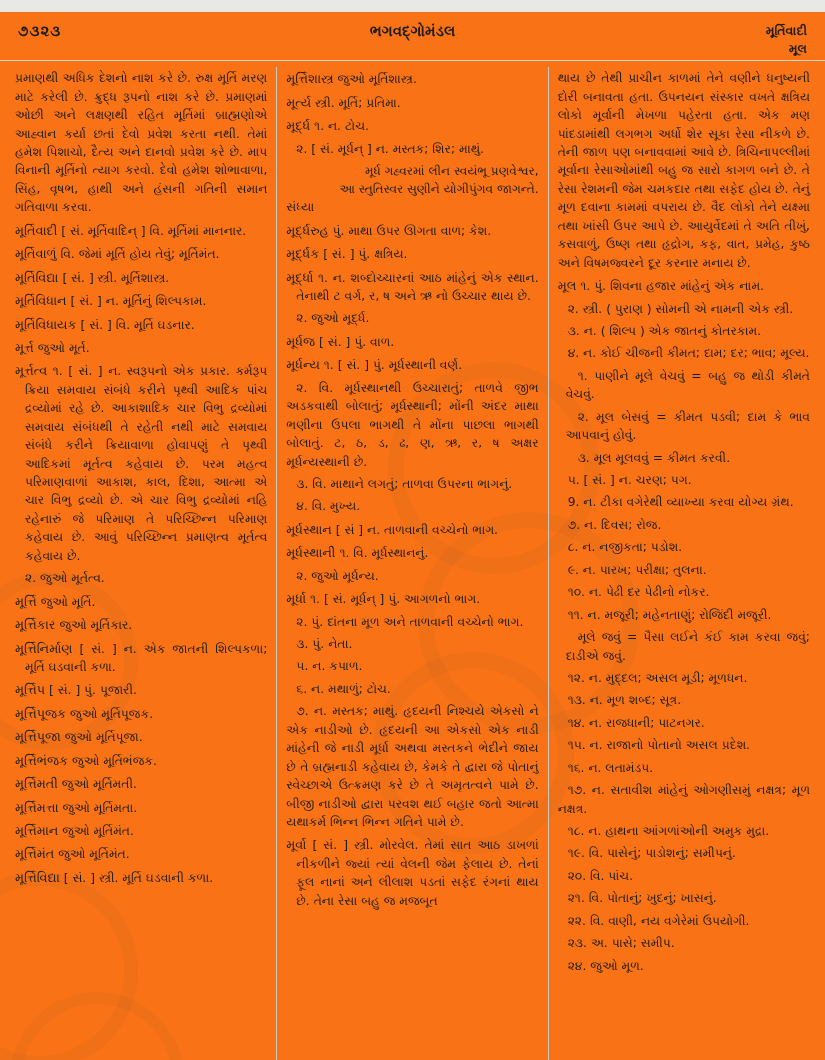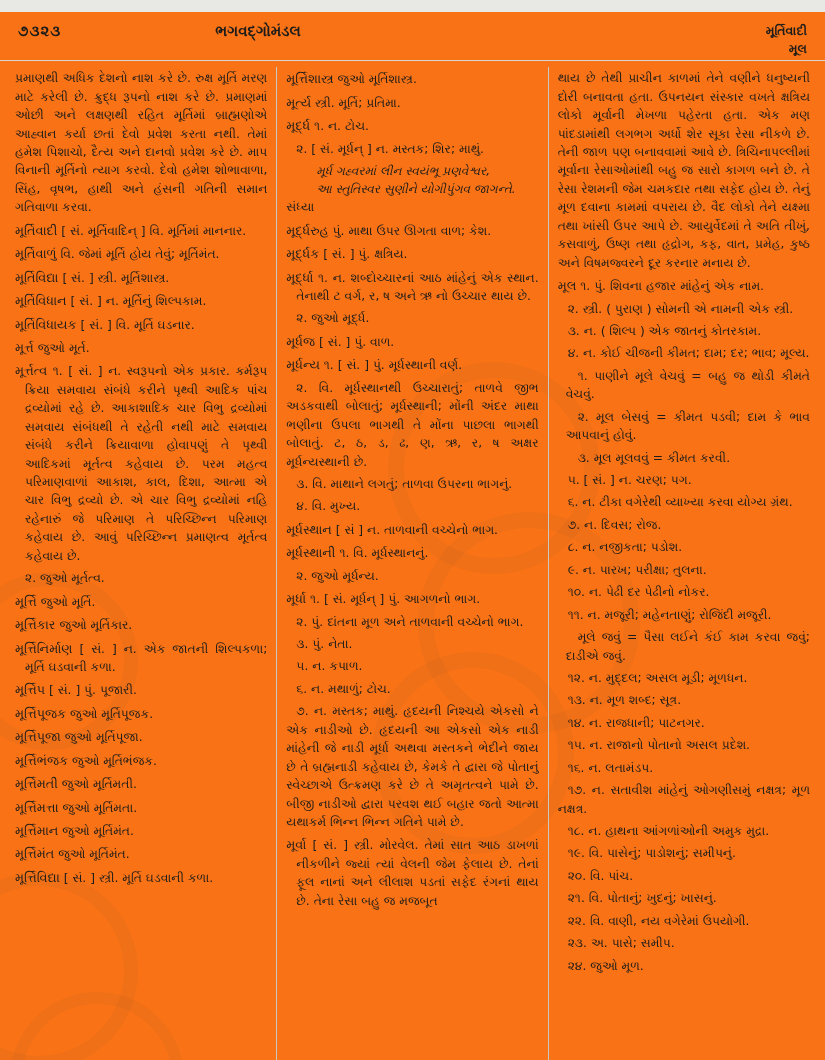--- a/index.html
+++ b/index.html
@@ -24,21 +24,21 @@
   .wm.w5{width:170px;height:170px;left:-60px;top:860px;border-width:14px;}
   .wm.w6{width:150px;height:150px;left:10px;top:980px;border-width:12px;}
 
   #header{
     position:relative;z-index:2;
     display:flex;align-items:flex-start;
     padding:10px 18px 2px 18px;
     border-bottom:1px solid #d6d5cf;
   }
   .h-left{flex:1;font-weight:bold;font-size:15px;letter-spacing:1px;}
-  .h-center{flex:2;font-weight:bold;font-size:15px;}
+  .h-center{flex:2;text-align:center;font-weight:bold;font-size:15px;}
   .h-right{flex:1;text-align:right;font-weight:bold;font-size:12.5px;line-height:1.45;}
 
   #columns{
     position:relative;z-index:1;
     display:flex;
     padding:6px 6px 0 6px;
     height:998px;
   }
   .col{
     width:33.333%;
@@ -47,21 +47,21 @@
     line-height:1.5;
   }
   .col:not(:last-child){border-right:1px solid #c9c8c1;}
 
   .col p{margin:0 0 4px 0;text-align:justify;}
   p.para{text-indent:0;}
   p.entry{padding-left:10px;text-indent:-10px;}
   .hw{font-weight:normal;font-size:12.8px;}
   p.sense{text-indent:10px;}
   p.idiom{padding-left:8px;text-indent:12px;}
-  .verse{margin:2px 0 2px 30px;text-align:left;font-size:12.1px;font-style:italic;}
+  .verse{margin:2px 0 2px 30px;text-align:right;font-size:12.1px;}
   p.signature{padding-right:4px;margin-top:-2px;}
 </style>
 </head>
 <body>
 
 <div id="page">
   <div class="wm w1"></div>
   <div class="wm w2"></div>
   <div class="wm w3"></div>
   <div class="wm w4"></div>
@@ -134,21 +134,21 @@
       <div class="col">
         <p class="para">થાય છે તેથી પ્રાચીન કાળમાં તેને વણીને ધનુષ્યની દોરી બનાવતા હતા. ઉપનયન સંસ્કાર વખતે ક્ષત્રિય લોકો મૂર્વાની મેખળા પહેરતા હતા. એક મણ પાંદડામાંથી લગભગ અર્ધો શેર સૂકા રેસા નીકળે છે. તેની જાળ પણ બનાવવામાં આવે છે. ત્રિચિનાપલ્લીમાં મૂર્વાના રેસાઓમાંથી બહુ જ સારો કાગળ બને છે. તે રેસા રેશમની જેમ ચમકદાર તથા સફેદ હોય છે. તેનું મૂળ દવાના કામમાં વપરાય છે. વૈદ લોકો તેને યક્ષ્મા તથા ખાંસી ઉપર આપે છે. આયુર્વેદમાં તે અતિ તીખું, કસવાળું, ઉષ્ણ તથા હૃદ્રોગ, કફ, વાત, પ્રમેહ, કુષ્ઠ અને વિષમજ્વરને દૂર કરનાર મનાય છે.</p>
         <p class="entry"><b class="hw">મૂલ</b> ૧. પું. શિવના હજાર માંહેનું એક નામ.</p>
         <p class="sense">૨. સ્ત્રી. ( પુરાણ ) સોમની એ નામની એક સ્ત્રી.</p>
         <p class="sense">૩. ન. ( શિલ્પ ) એક જાતનું કોતરકામ.</p>
         <p class="sense">૪. ન. કોઈ ચીજની કીમત; દામ; દર; ભાવ; મૂલ્ય.</p>
         <p class="idiom">૧. પાણીને મૂલે વેચવું = બહુ જ થોડી કીમતે વેચવું.</p>
         <p class="idiom">૨. મૂલ બેસવું = કીમત પડવી; દામ કે ભાવ આપવાનું હોવું.</p>
         <p class="idiom">૩. મૂલ મૂલવવું = કીમત કરવી.</p>
         <p class="sense">૫. [ સં. ] ન. ચરણ; પગ.</p>
-        <p class="sense">૬. ન. ટીકા વગેરેથી વ્યાખ્યા કરવા યોગ્ય ગ્રંથ.</p>
+        <p class="sense">9. ન. ટીકા વગેરેથી વ્યાખ્યા કરવા યોગ્ય ગ્રંથ.</p>
         <p class="sense">૭. ન. દિવસ; રોજ.</p>
         <p class="sense">૮. ન. નજીકતા; પડોશ.</p>
         <p class="sense">૯. ન. પારખ; પરીક્ષા; તુલના.</p>
         <p class="sense">૧૦. ન. પેઢી દર પેઢીનો નોકર.</p>
         <p class="sense">૧૧. ન. મજૂરી; મહેનતાણું; રોજિંદી મજૂરી.</p>
         <p class="idiom">મૂલે જવું = પૈસા લઈને કંઈ કામ કરવા જવું; દાડીએ જવું.</p>
         <p class="sense">૧૨. ન. મુદ્દલ; અસલ મૂડી; મૂળધન.</p>
         <p class="sense">૧૩. ન. મૂળ શબ્દ; સૂત્ર.</p>
         <p class="sense">૧૪. ન. રાજધાની; પાટનગર.</p>
         <p class="sense">૧૫. ન. રાજાનો પોતાનો અસલ પ્રદેશ.</p>

